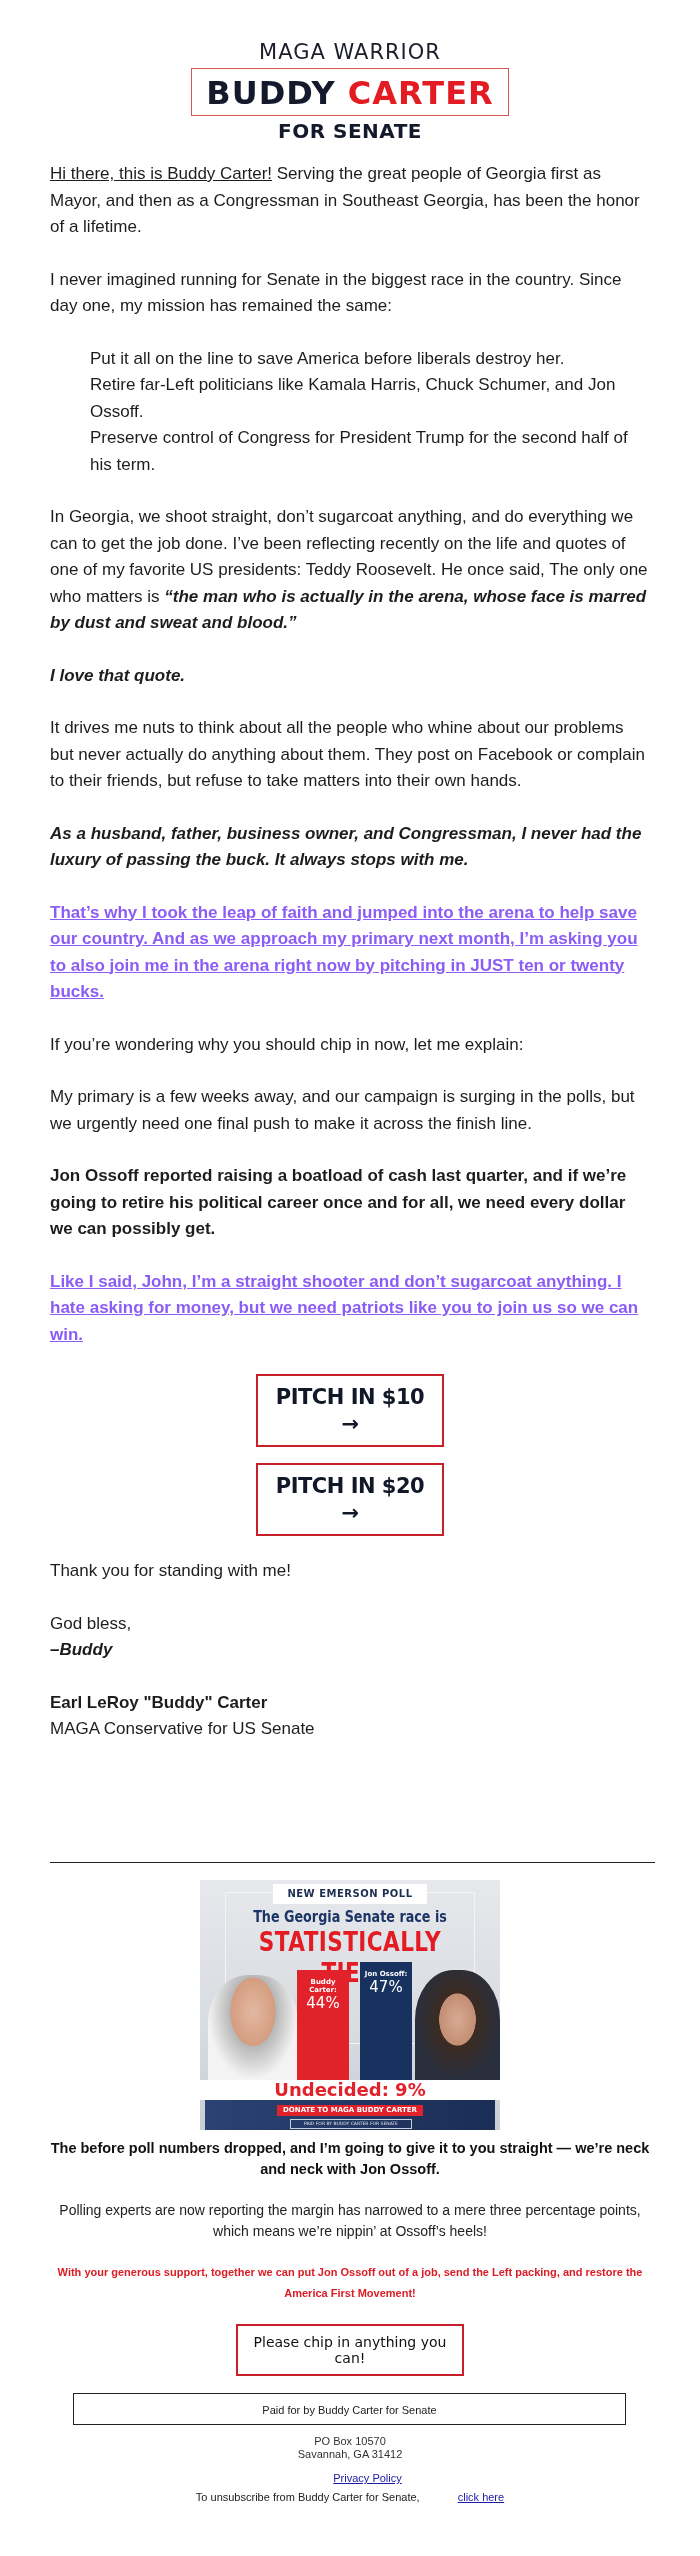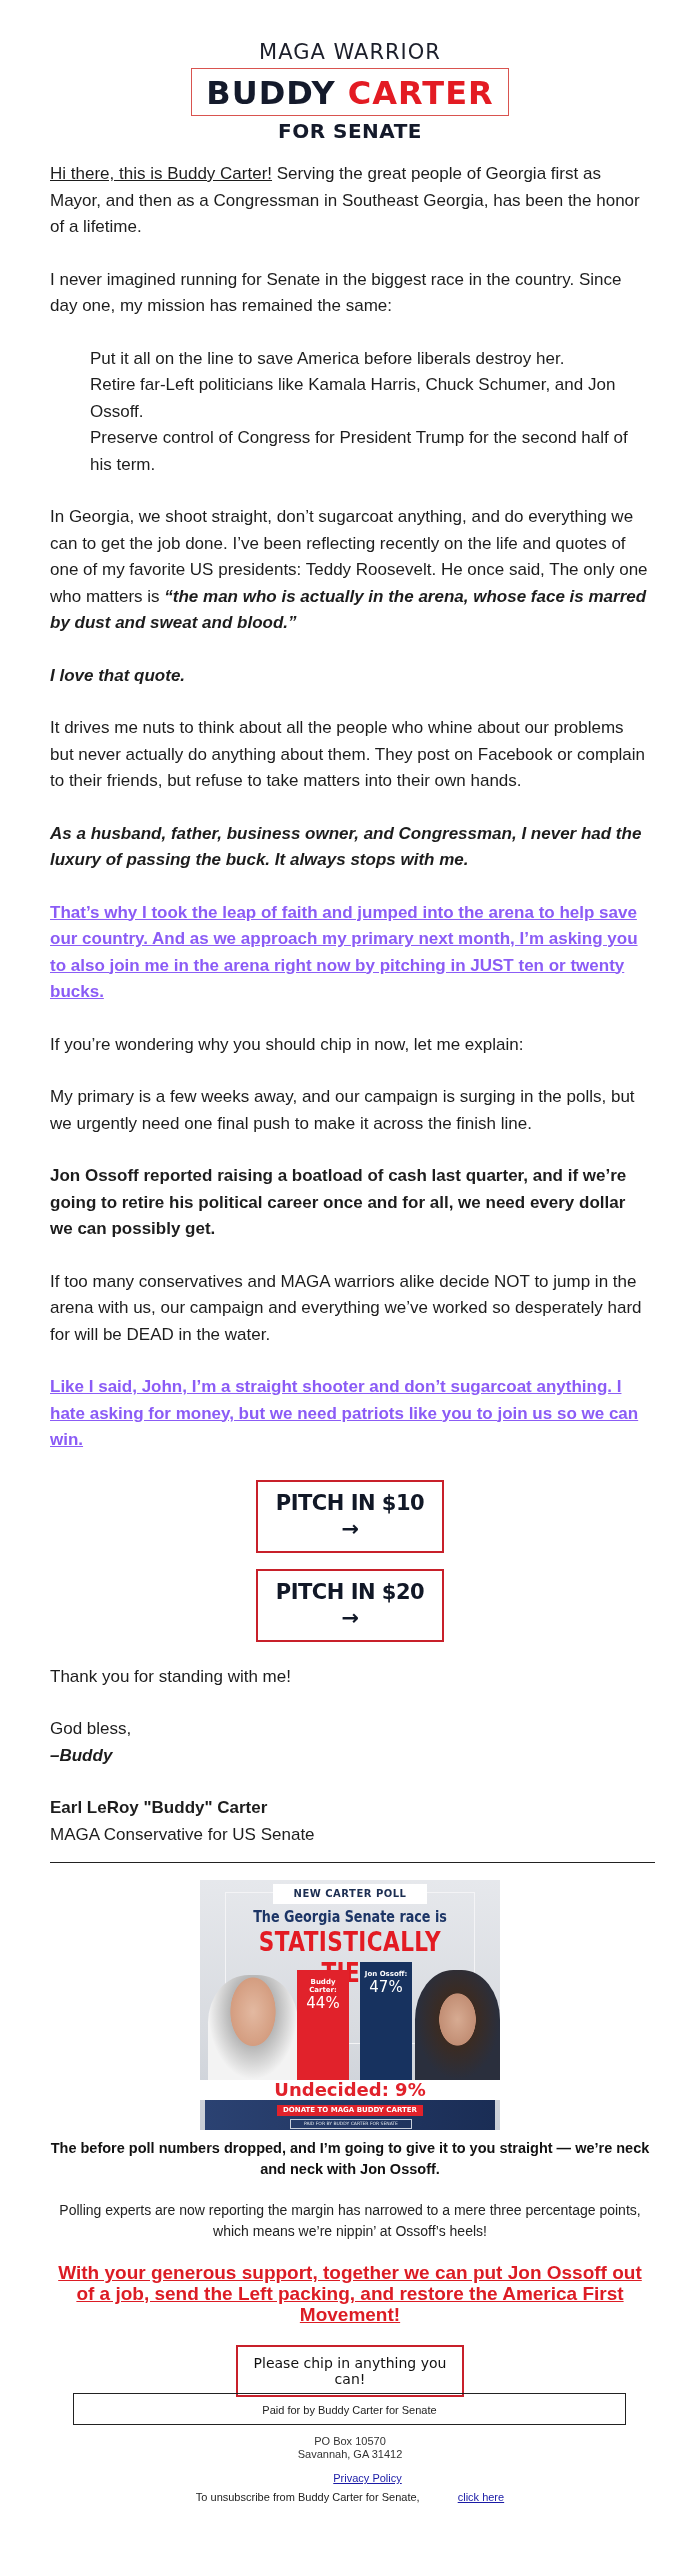--- a/index.html
+++ b/index.html
@@ -47,21 +47,21 @@
   .poll .person-r { position: absolute; left: 215px; top: 90px; width: 85px; height: 110px; background: radial-gradient(ellipse at 50% 45%, #d7ab92 0%, #c28e74 30%, #3b2b22 31%, #2a2f3d 70%); border-radius: 45% 45% 0 0; }
   .poll .undecided-band { position: absolute; top: 200px; left: 0; width: 100%; height: 20px; background: #ffffff; text-align: center; font-family: "DejaVu Sans", sans-serif; font-weight: bold; font-size: 18px; color: #e1222b; line-height: 20px; transform-origin: center; }
   .poll .footer-band { position: absolute; top: 220px; left: 5px; width: 290px; height: 30px; background: linear-gradient(90deg,#2b4272,#1a2d55); }
   .poll .donate { position: absolute; top: 225px; left: 77px; width: 146px; height: 11px; background: #e1222b; color: #fff; font-family: "DejaVu Sans", sans-serif; font-weight: bold; font-size: 7px; text-align: center; line-height: 11px; }
   .poll .paid { position: absolute; top: 239px; left: 90px; width: 120px; height: 8px; border: 1px solid #c9d0dc; color: #dfe4ec; font-family: "DejaVu Sans", sans-serif; font-size: 4.5px; text-align: center; line-height: 8px; }
 
   
   .lower { position: absolute; top: 2138px; left: 50px; width: 600px; text-align: center; font-family: "Liberation Sans", sans-serif; }
   .lower .lead { font-weight: bold; font-size: 14.5px; line-height: 21px; color: #111; margin: 0 0 20px 0; }
   .lower .plain { font-size: 14px; line-height: 21px; color: #222; margin: 0 0 20px 0; }
-  .lower .red { color: #dc1c24; font-weight: bold; text-decoration: underline; font-size: 19px; line-height: 21px; margin: 0 0 20px 0; }
+  .lower .red { color: #dc1c24; font-weight: bold; font-size: 11px; line-height: 21px; margin: 0 0 20px 0; }
   .chip-btn { display: inline-block; border: 2px solid #c8202a; padding: 8px 12px; font-family: "DejaVu Sans", sans-serif; font-size: 14px; color: #111; width: 200px; text-align: center; cursor: pointer; }
 
   .paidbox { position: absolute; top: 2393px; left: 73px; width: 553px; height: 32px; border: 1px solid #222; text-align: center; font-family: "Liberation Sans", sans-serif; font-size: 11px; line-height: 32px; color: #222; box-sizing: border-box; }
   .addr { position: absolute; top: 2435px; left: 50px; width: 600px; text-align: center; font-family: "Liberation Sans", sans-serif; font-size: 11px; line-height: 13px; color: #333; }
   .privacy { position: absolute; top: 2472px; left: 50px; width: 600px; text-align: center; font-family: "Liberation Sans", sans-serif; font-size: 11px; }
   .privacy a, .unsub a { color: #1a1aa6; text-decoration: underline; cursor: pointer; padding-left: 35px; }
   .unsub { position: absolute; top: 2491px; left: 50px; width: 600px; text-align: center; font-family: "Liberation Sans", sans-serif; font-size: 11px; color: #222; }
 </style>
 </head>
 <body>
@@ -88,21 +88,20 @@
       <div> Preserve control of Congress for President Trump for the second half of his term.</div>
     </div>
     <p><span>In Georgia, we shoot straight, don’t sugarcoat anything, and do everything we can to get the job done. I’ve been reflecting recently on the life and quotes of one of my favorite US presidents: Teddy Roosevelt. He once said, The only one who matters is </span><span class="bi">“the man who is actually in the arena, whose face is marred by dust and sweat and blood.”</span></p>
     <p class="bi">I love that quote.</p>
     <p>It drives me nuts to think about all the people who whine about our problems but never actually do anything about them. They post on Facebook or complain to their friends, but refuse to take matters into their own hands.</p>
     <p class="bi">As a husband, father, business owner, and Congressman, I never had the luxury of passing the buck. It always stops with me.</p>
     <p><span class="red-link">That’s why I took the leap of faith and jumped into the arena to help save our country. And as we approach my primary next month, I’m asking you to also join me in the arena right now by pitching in JUST ten or twenty bucks.</span></p>
     <p>If you’re wondering why you should chip in now, let me explain:</p>
     <p>My primary is a few weeks away, and our campaign is surging in the polls, but we urgently need one final push to make it across the finish line.</p>
     <p class="b">Jon Ossoff reported raising a boatload of cash last quarter, and if we’re going to retire his political career once and for all, we need every dollar we can possibly get.</p>
-    <p>If too many conservatives and MAGA warriors alike decide NOT to jump in the arena with us, our campaign and everything we’ve worked so desperately hard for will be DEAD in the water.</p>
     <p><span class="red-link">Like I said, John, I’m a straight shooter and don’t sugarcoat anything. I hate asking for money, but we need patriots like you to join us so we can win.</span></p>
 
     <div class="btn-row">
       <span class="pitch-btn">PITCH IN $10 →</span>
     </div>
     <div class="btn-row" style="margin-bottom:22px">
       <span class="pitch-btn">PITCH IN $20 →</span>
     </div>
 
     <p>Thank you for standing with me!</p>
@@ -112,21 +111,21 @@
       <p class="b">Earl LeRoy "Buddy" Carter</p>
       <p>MAGA Conservative for US Senate</p>
     </div>
   </div>
 </div>
 
 <div class="hr"></div>
 
 <div class="poll">
   <div class="frame"></div>
-  <div class="tag">NEW CARTER POLL</div>
+  <div class="tag">NEW EMERSON POLL</div>
   <div class="head1">The Georgia Senate race is</div>
   <div class="head2">STATISTICALLY TIED</div>
   <div class="person-l"></div>
   <div class="person-r"></div>
   <div class="bar-red">
     <div class="bar-name">Buddy Carter:</div>
     <div class="bar-val">44%</div>
   </div>
   <div class="bar-blue">
     <div class="bar-name">Jon Ossoff:</div>

